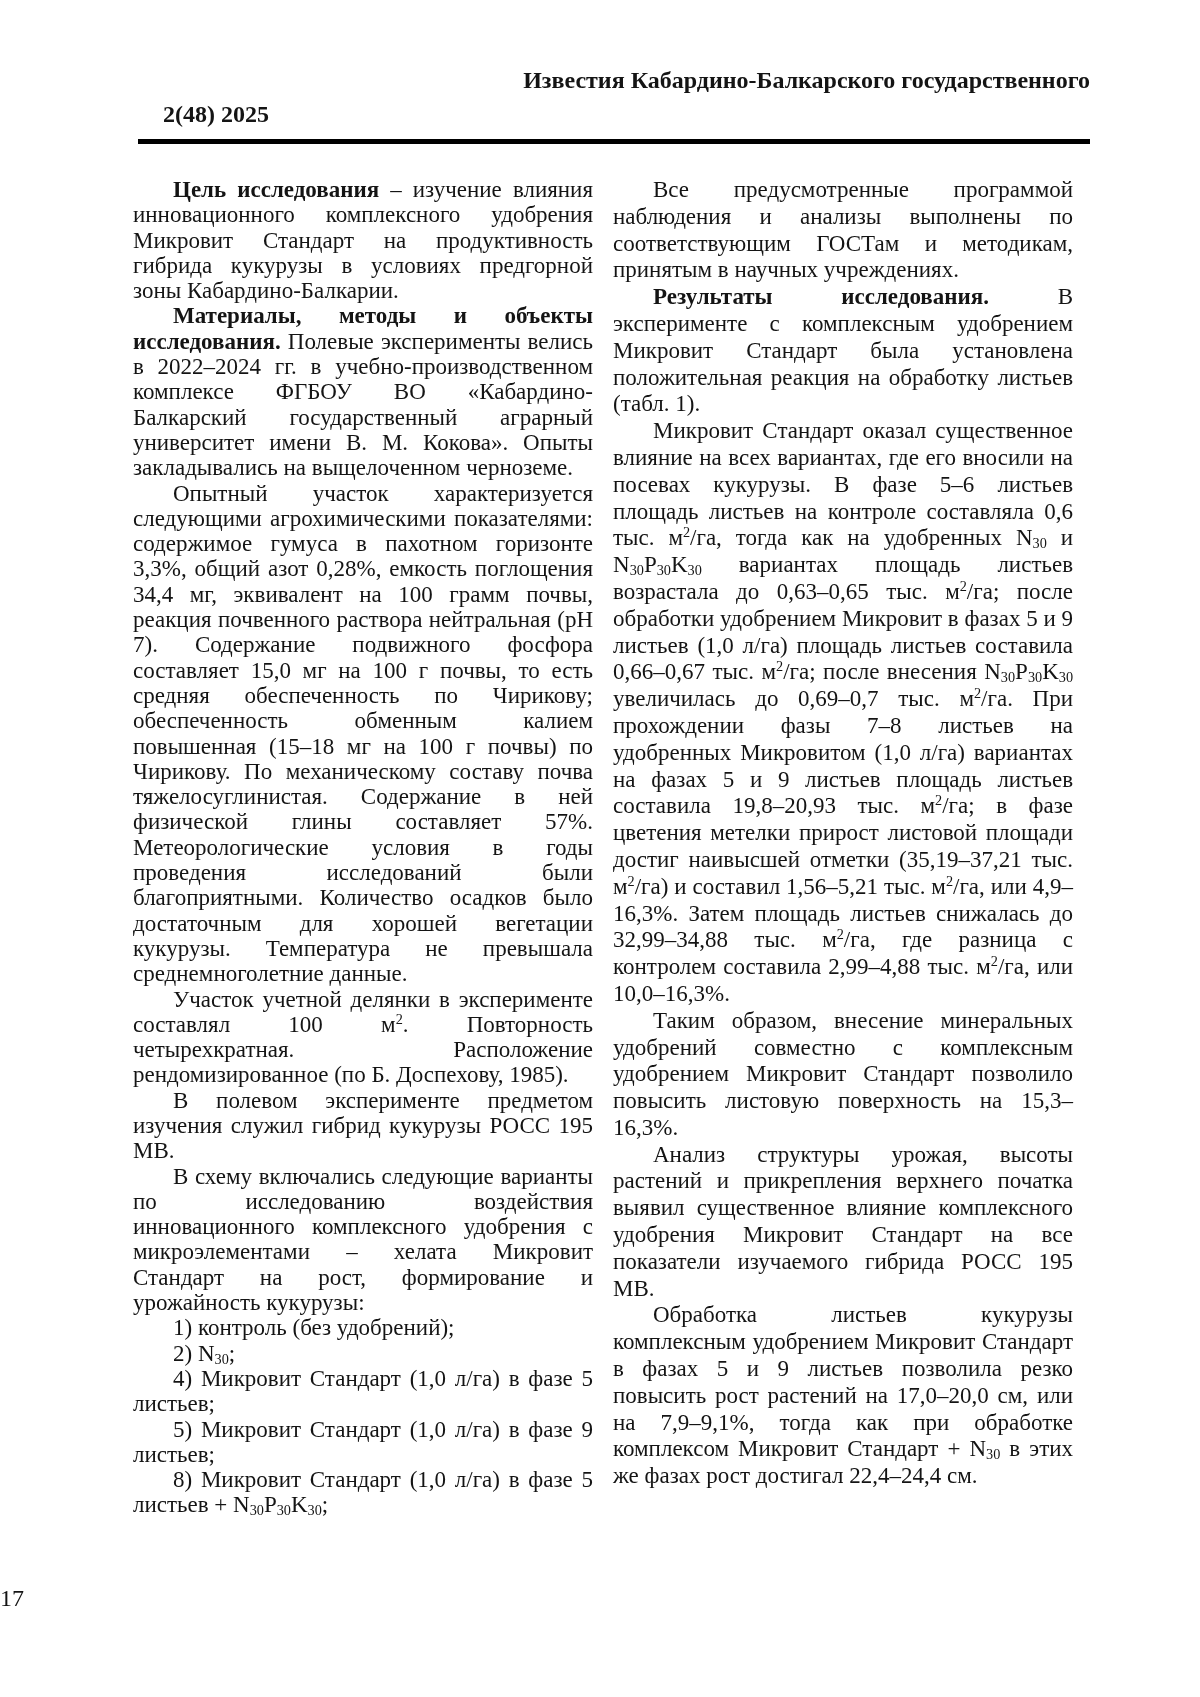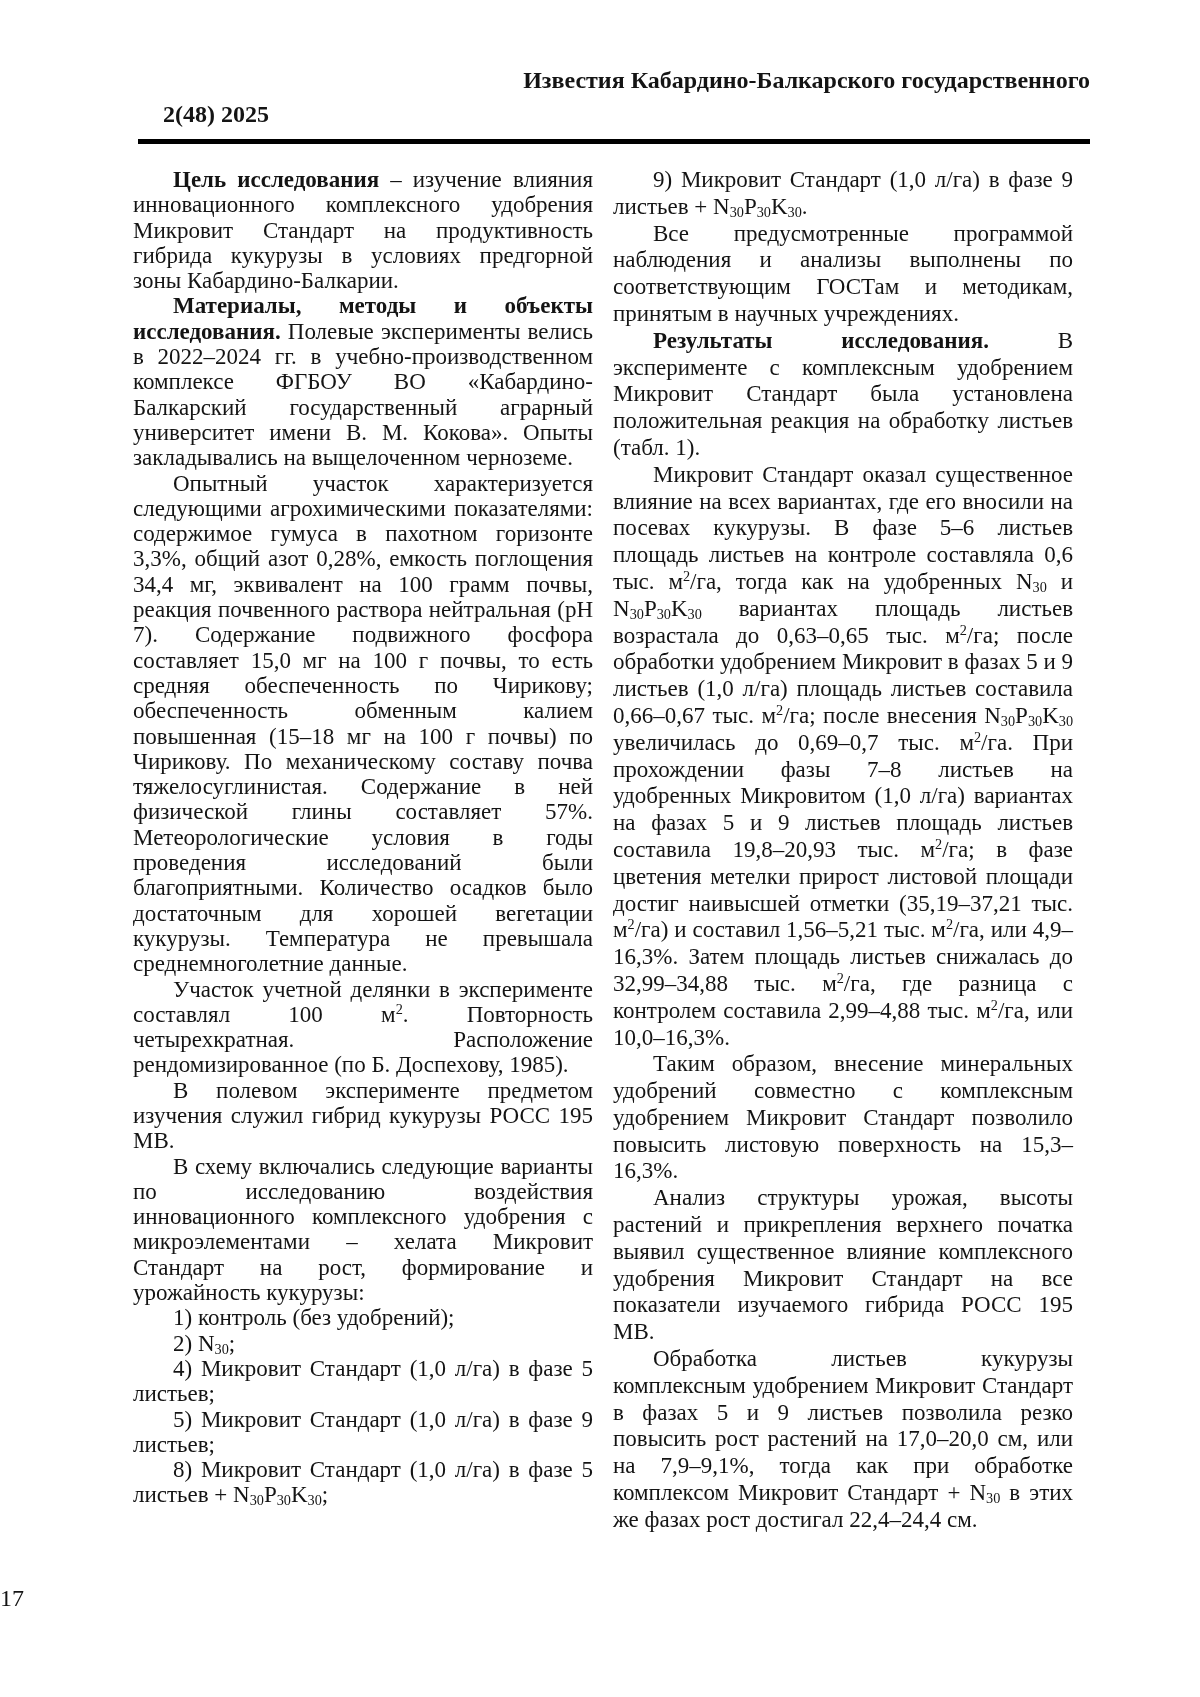--- a/index.html
+++ b/index.html
@@ -18,21 +18,21 @@
   .header-journal {
     position:absolute; right:110px; top:66px;
     text-align:right; font-size:24px; font-weight:bold;
     line-height:29px; white-space:nowrap;
   }
   .header-rule {
     position:absolute; left:138px; top:139px;
     width:952px; height:5px; background:#000;
   }
   .columns {
-    position:absolute; left:133px; top:167px; width:959px;
+    position:absolute; left:133px; top:177px; width:959px;
     display:grid; grid-template-columns:460px 460px; column-gap:39px;gap:20px;
   }
   .col { font-size:23px; }
   .col-left  { line-height:25.3px; }
   .col-right { line-height:26.8px; }
   .para { margin:0; text-indent:40px; text-align:justify; }
   .para b { font-weight:bold; }
   sub, sup { font-size:0.62em; line-height:0; }
   sup { vertical-align:0.55em; }
   sub { vertical-align:-0.18em; }
@@ -59,21 +59,20 @@
         <p class="para">Участок учетной делянки в эксперименте составлял 100 м<sup>2</sup>. Повторность четырехкратная. Расположение рендомизированное (по Б. Доспехову, 1985).</p>
         <p class="para">В полевом эксперименте предметом изучения служил гибрид кукурузы РОСС 195 МВ.</p>
         <p class="para">В схему включались следующие варианты по исследованию воздействия инновационного комплексного удобрения с микроэлементами – хелата Микровит Стандарт на рост, формирование и урожайность кукурузы:</p>
         <p class="para">1) контроль (без удобрений);</p>
         <p class="para">2) N<sub>30</sub>;</p>
         <p class="para">4) Микровит Стандарт (1,0 л/га)  в фазе 5 листьев;</p>
         <p class="para">5) Микровит Стандарт (1,0 л/га)  в фазе 9 листьев;</p>
         <p class="para">8) Микровит Стандарт (1,0 л/га)  в фазе 5 листьев + N<sub>30</sub>P<sub>30</sub>K<sub>30</sub>;</p>
       </div>
     <div class="col col-right">
-        <p class="para">9) Микровит Стандарт (1,0 л/га)  в фазе 9 листьев + N<sub>30</sub>P<sub>30</sub>K<sub>30</sub>.</p>
         <p class="para">Все предусмотренные программой наблюдения и анализы выполнены по соответствующим ГОСТам и методикам, принятым в научных учреждениях.</p>
         <p class="para"><b>Результаты исследования.</b> В эксперименте с комплексным удобрением Микровит Стандарт была установлена положительная реакция на обработку листьев (табл. 1).</p>
         <p class="para">Микровит Стандарт оказал существенное влияние на всех вариантах, где его вносили на посевах кукурузы. В фазе 5–6 листьев площадь листьев на контроле составляла 0,6 тыс. м<sup>2</sup>/га, тогда как на удобренных N<sub>30</sub> и N<sub>30</sub>P<sub>30</sub>K<sub>30</sub> вариантах площадь листьев возрастала до 0,63–0,65 тыс. м<sup>2</sup>/га; после обработки удобрением Микровит в фазах 5 и 9 листьев (1,0 л/га) площадь листьев составила 0,66–0,67 тыс. м<sup>2</sup>/га; после внесения N<sub>30</sub>P<sub>30</sub>K<sub>30</sub> увеличилась до 0,69–0,7 тыс. м<sup>2</sup>/га. При прохождении фазы 7–8 листьев на удобренных Микровитом (1,0 л/га) вариантах на фазах 5 и 9 листьев  площадь листьев составила 19,8–20,93 тыс. м<sup>2</sup>/га; в фазе цветения метелки прирост листовой площади достиг наивысшей отметки (35,19–37,21 тыс. м<sup>2</sup>/га) и составил 1,56–5,21 тыс. м<sup>2</sup>/га, или 4,9–16,3%. Затем площадь листьев снижалась до 32,99–34,88 тыс. м<sup>2</sup>/га, где разница с контролем составила 2,99–4,88 тыс. м<sup>2</sup>/га, или 10,0–16,3%.</p>
         <p class="para">Таким образом, внесение минеральных удобрений совместно с комплексным удобрением Микровит Стандарт позволило повысить листовую поверхность на 15,3–16,3%.</p>
         <p class="para">Анализ структуры урожая, высоты растений и прикрепления верхнего початка выявил существенное влияние комплексного удобрения Микровит Стандарт на все показатели изучаемого гибрида РОСС 195 МВ.</p>
         <p class="para">Обработка листьев кукурузы комплексным удобрением Микровит Стандарт в фазах 5 и 9 листьев позволила резко повысить рост растений на 17,0–20,0 см, или на 7,9–9,1%, тогда как при обработке комплексом Микровит Стандарт + N<sub>30</sub> в этих же фазах рост достигал 22,4–24,4 см.</p>
       </div>
   </div>
 
   <div class="page-number">17</div>

